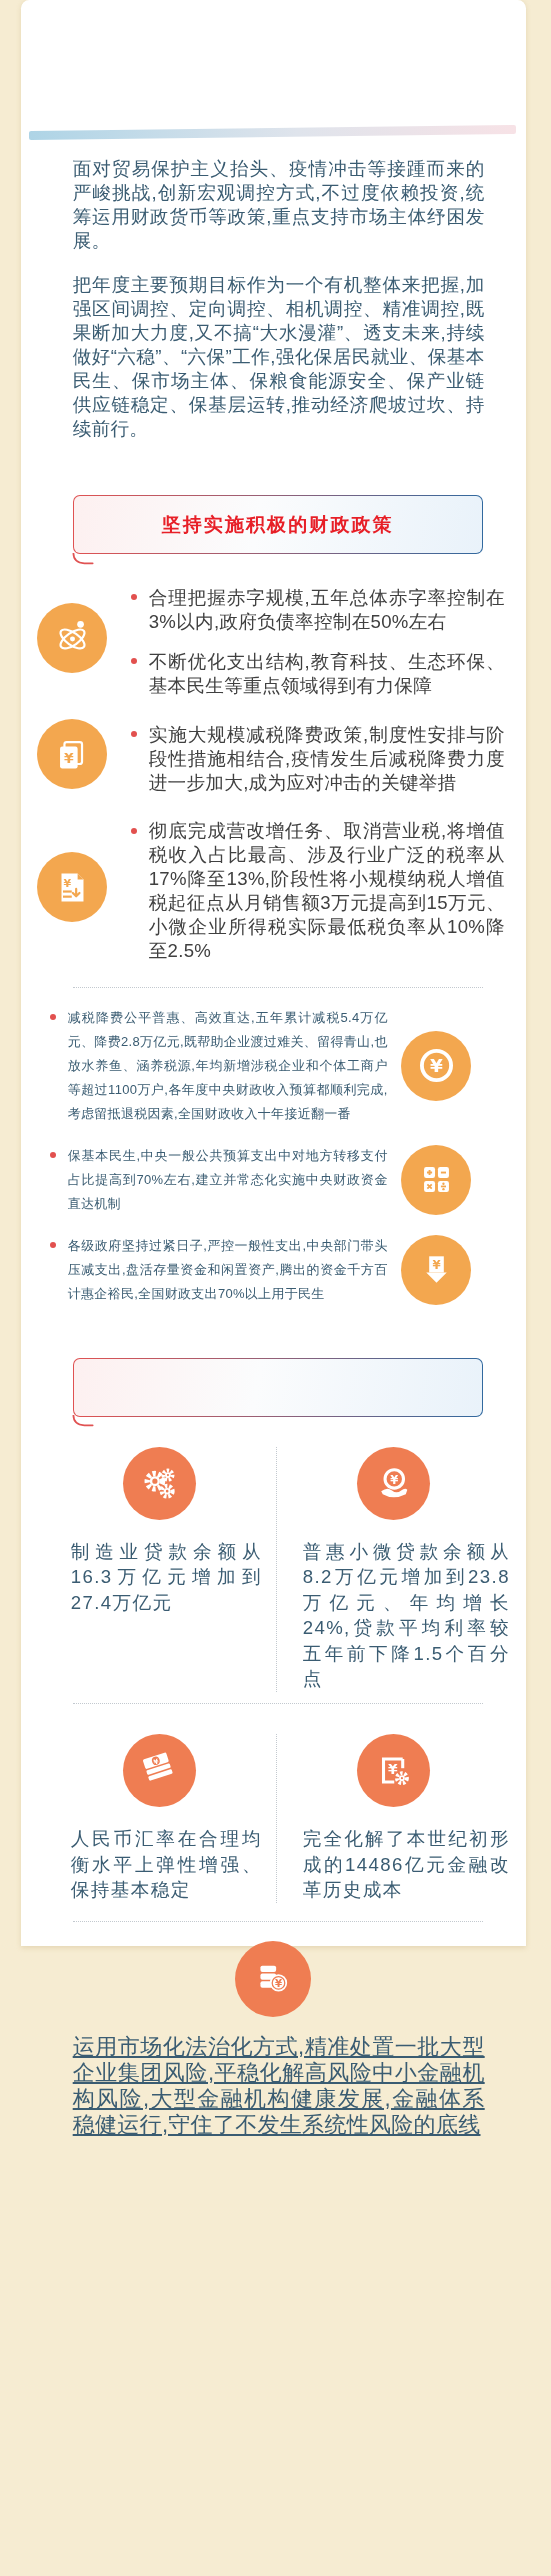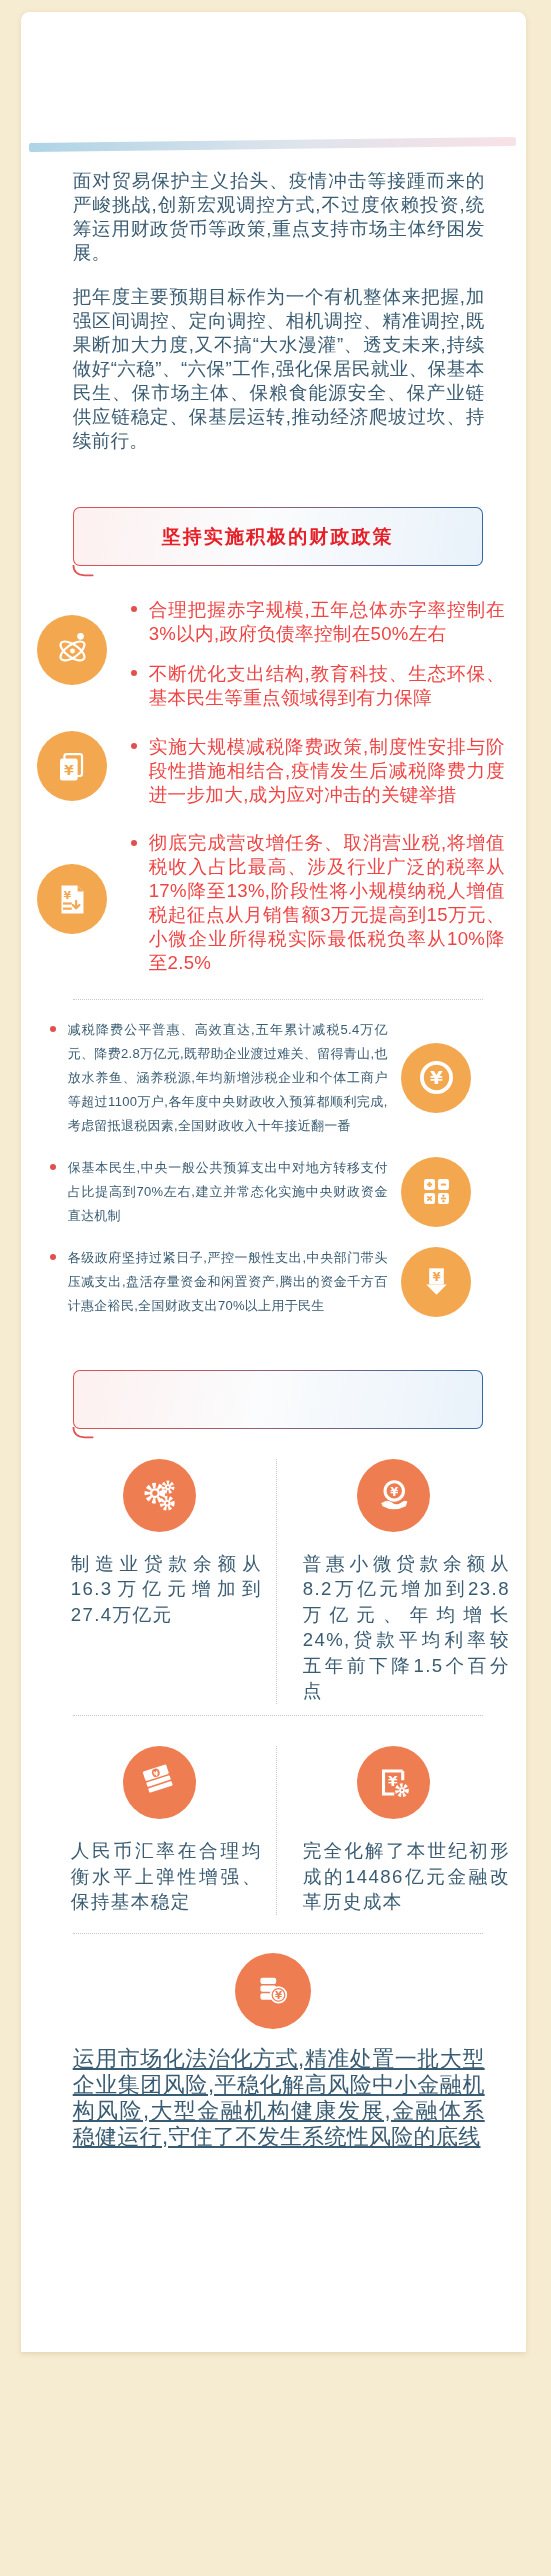--- a/index.html
+++ b/index.html
@@ -2,21 +2,21 @@
 <html style="font-size:11px"><head>
 <meta charset="utf-8">
 <style>
   html,body{margin:0;padding:0;}
   body{
     width:551px;height:2576px;position:relative;overflow:hidden;
     background:#f6ecd2;
     font-family:"Liberation Sans","DejaVu Sans",sans-serif;
   }
   .card{
-    position:absolute;left:20.7px;top:12px;width:505px;height:2340px;
+    position:absolute;left:20.7px;top:0;width:505px;height:1946px;
     background:#ffffff;border-radius:8.3px 8.3px 0 0;
     box-shadow:0 1.4px 5.5px rgba(180,150,90,.25);
   }
   
   .banner{
     box-sizing:border-box;margin:26px 0 0 5.5px;width:499px;height:105px;
     border-radius:18px 4.1px 4.1px 18px;
     background:linear-gradient(128deg,#fc5димите 0,#fc5149 0%,#f12a31 48%,#e60f1b 100%);
     padding:15px 19.3px 0 46px;
   }
@@ -54,21 +54,21 @@
   .groups{margin-top:23.4px;}
   .group{display:flex;margin:16.5px 0 0 0;}
   .icon-col{flex:0 0 103px;display:flex;align-items:center;justify-content:center;}
   .icon-circle{
     width:70px;height:70px;border-radius:50%;background:#f3a74f;
     display:flex;align-items:center;justify-content:center;flex:0 0 auto;
   }
   .icon-circle.coral{background:#ef7d52;width:73px;height:73px;}
   .bullets{flex:1;margin-left:25px;padding:4.1px 20.7px 0 0;list-style:none;margin-top:4.1px;margin-bottom:0;}
   .bullets li{
-    position:relative;margin-top:16px;color:#ef4444;font-size:18.6px;line-height:24px;
+    position:relative;margin-top:16px;color:#404040;font-size:18.6px;line-height:24px;
     letter-spacing:0.3px;text-align:justify;
   }
   .bullets li:first-child{margin-top:0;}
   .dot{
     position:absolute;left:-18px;top:8.3px;width:6.2px;height:6.2px;border-radius:50%;
     background:#e2504e;
   }
   
   .groups-right{margin:13.8px 41px 0 0;padding-left:47px;}
   .group-r{display:flex;margin-top:18px;}

